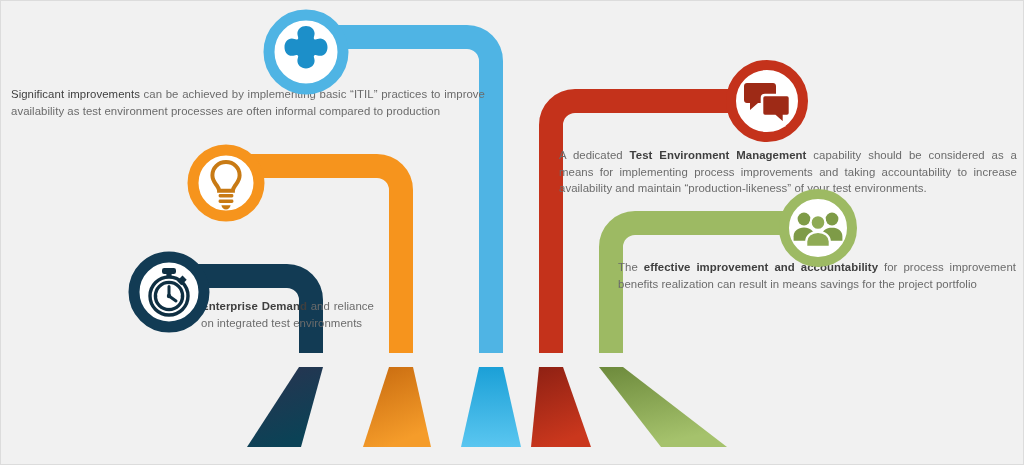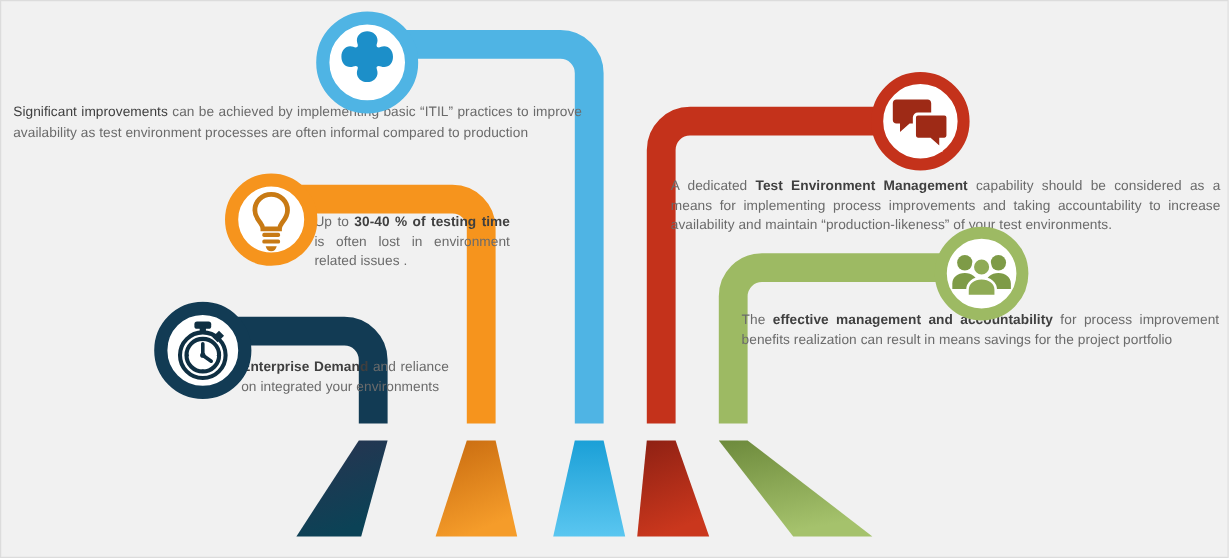--- a/index.html
+++ b/index.html
@@ -162,29 +162,26 @@
         <circle cx="40" cy="34.5" r="7.4"></circle>
         <path d="M40 43.8c-6.8 0-11.8 4.1-11.8 9.8v5.2h23.6v-5.2c0-5.7-5-9.8-11.8-9.8z"></path>
       </g>
     </svg>
   </div>
 
   <div class="txt" id="t-blue">
     <span class="lead">Significant improvements</span><span> can be achieved by implementing basic “ITIL” practices to improve availability as test environment processes are often informal compared to production</span>
   </div>
 
-  <div class="txt" id="t-orange">
-    <span>Up to </span><b>30-40 % of testing time</b><span> is often lost in environment related issues .</span>
-  </div>
 
   <div class="txt" id="t-navy">
-    <b>Enterprise Demand</b><span> and reliance on integrated your environments</span>
+    <b>Enterprise Demand</b><span> and reliance on integrated test environments</span>
   </div>
 
   <div class="txt" id="t-red">
     <span>A dedicated </span><b>Test Environment Management</b><span> capability should be considered as a means for implementing process improvements and taking accountability to increase availability and maintain “production-likeness” of your test environments.</span>
   </div>
 
   <div class="txt" id="t-green">
-    <span>The </span><b>effective management and accountability</b><span> for process improvement benefits realization can result in means savings for the project portfolio</span>
+    <span>The </span><b>effective improvement and accountability</b><span> for process improvement benefits realization can result in means savings for the project portfolio</span>
   </div>
 
 </div>
 
 </body></html>

